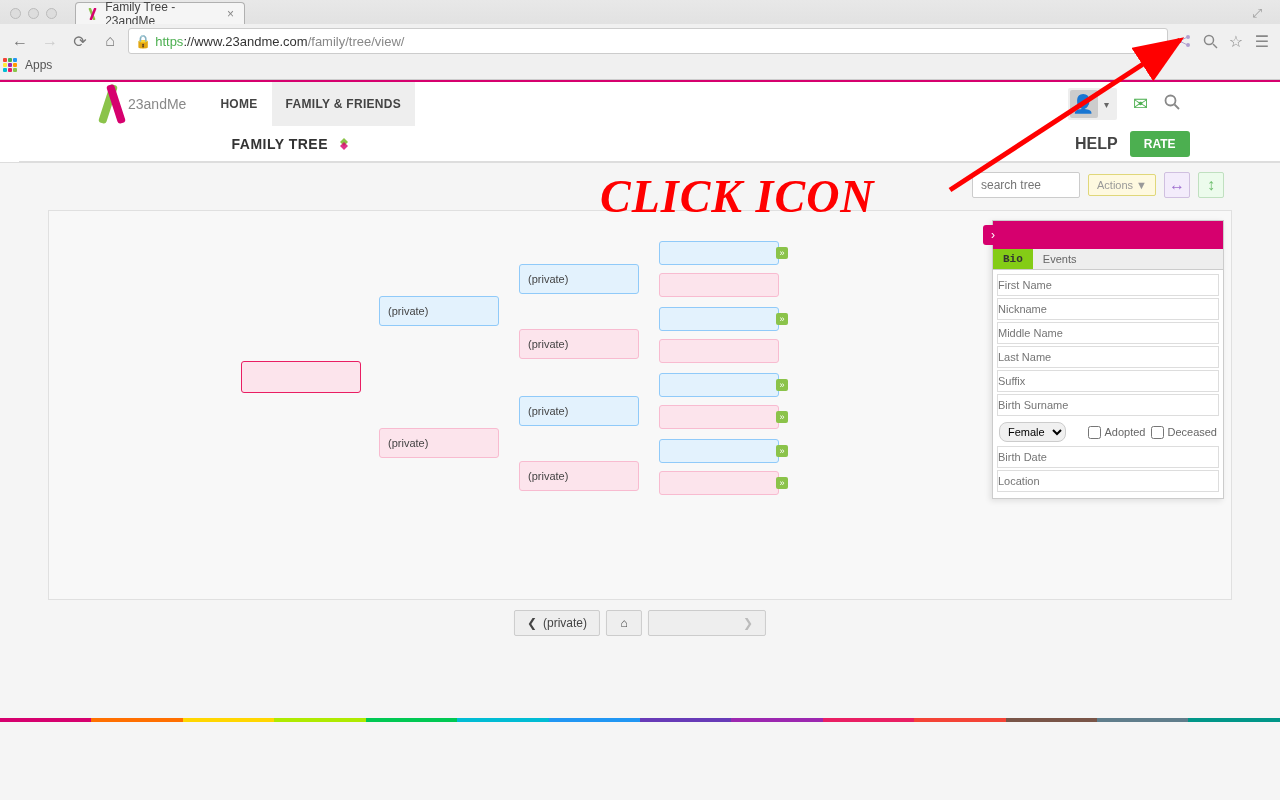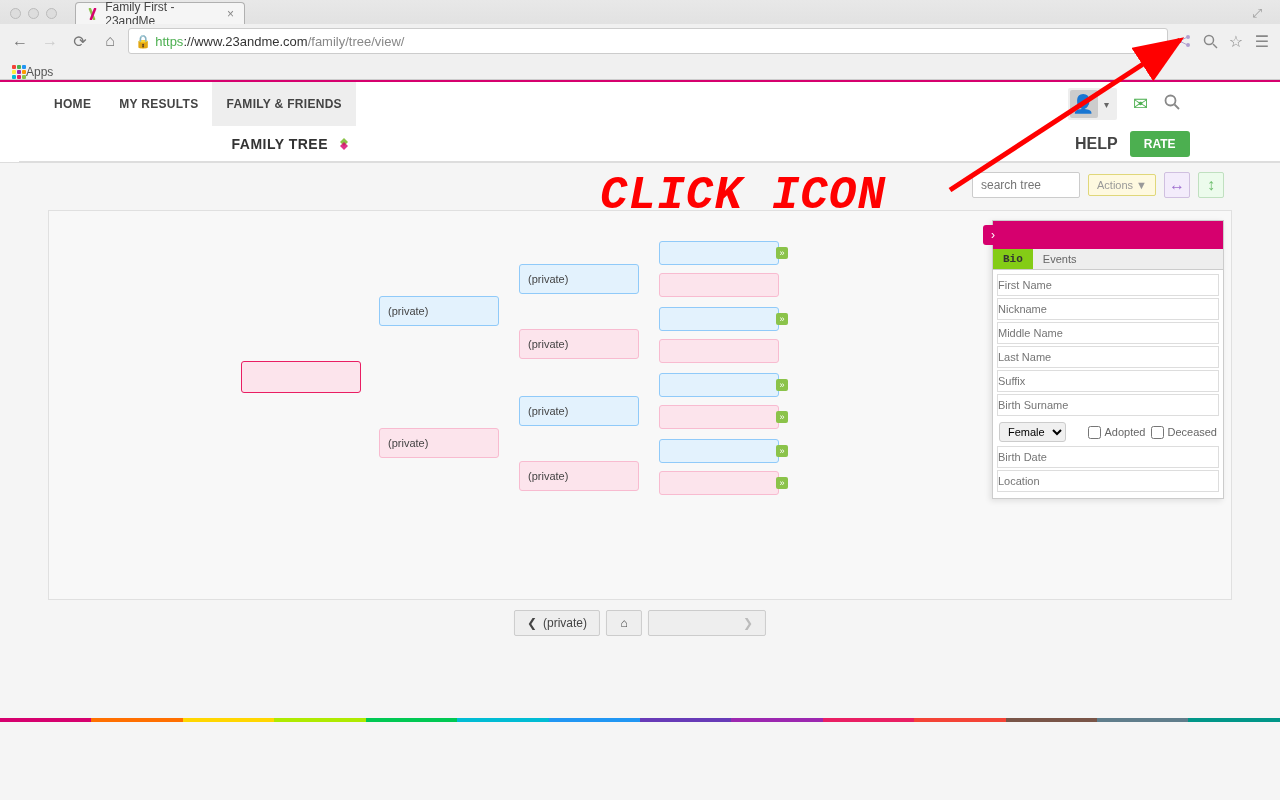--- a/index.html
+++ b/index.html
@@ -16,21 +16,21 @@
 .tab-close { margin-left: auto; color: #888; cursor: pointer; }
 .nav-bar { display: flex; align-items: center; padding: 2px 8px; gap: 6px; position: absolute; top: 24px; width: 100%; height: 34px; background: #f0f0f0; }
 .nav-btn { width: 24px; height: 24px; display: flex; align-items: center; justify-content: center; color: #777; cursor: pointer; font-size: 16px; }
 .url-bar { flex: 1; background: #fff; border: 1px solid #ccc; border-radius: 3px; height: 26px; display: flex; align-items: center; padding: 0 6px; font-size: 13px; gap: 4px; }
 .lock-icon { color: #4caf50; }
 .url-text { color: #333; }
 .url-text .proto { color: #4caf50; }
 .url-text .domain { color: #333; font-weight: 500; }
 .url-text .path { color: #888; }
 .tool-icon { width: 20px; height: 20px; display: flex; align-items: center; justify-content: center; color: #888; cursor: pointer; }
-.bookmark-bar { position: absolute; top: 58px; width: 100%; height: 22px; background: #f0f0f0; display: flex; align-items: flex-end; padding: 0 12px; font-size: 12px; color: #555; gap: 0; border-bottom: 1px solid #ccc; }
+.bookmark-bar { position: absolute; top: 58px; width: 100%; height: 22px; background: #f0f0f0; display: flex; align-items: flex-start; padding: 0 3px; font-size: 12px; color: #555; gap: 8px; border-bottom: 1px solid #ccc; }
 .apps-icon { display: grid; grid-template-columns: repeat(3, 4px); gap: 1px; }
 .apps-icon span { width: 4px; height: 4px; border-radius: 1px; }
 
 .pink-line { height: 2px; background: #d6006e; position: absolute; top: 80px; width: 100%; }
 
 
 .site-header { position: absolute; top: 82px; width: 100%; background: #fff; border-bottom: 1px solid #ddd; }
 .header-inner { max-width: 1200px; margin: 0 auto; display: flex; align-items: stretch; height: 44px; }
 .logo { display: flex; align-items: center; padding: 0 20px 0 60px; color: #888; font-size: 14px; gap: 4px; }
 .logo-mark { position: relative; width: 24px; height: 36px; }
@@ -72,31 +72,31 @@
 
 .details-panel { position: absolute; top: 220px; right: 56px; width: 232px; background: #fff; border: 1px solid #ccc; box-shadow: -2px 2px 6px rgba(0,0,0,0.1); }
 .panel-header { background: #d6006e; height: 28px; position: relative; }
 .panel-collapse { position: absolute; left: -10px; top: 4px; width: 20px; height: 20px; background: #d6006e; border-radius: 3px; color: #fff; display: flex; align-items: center; justify-content: center; font-size: 12px; cursor: pointer; }
 .panel-tabs { display: flex; background: #eee; border-bottom: 1px solid #ccc; }
 .panel-tab { padding: 4px 10px; font-size: 11px; color: #666; cursor: pointer; }
 .panel-tab.active { background: #84cc16; font-weight: 600; color: #333; font-family: Liberation Mono, monospace; }
 .panel-body { padding: 4px; }
 .panel-field { width: 100%; border: 1px solid #ddd; height: 22px; margin-bottom: 2px; text-align: left; font-size: 11px; color: #999; }
 .panel-row { display: flex; align-items: center; gap: 6px; padding: 4px 2px; font-size: 11px; color: #666; }
-.gender-select { border: 1px solid #ccc; background: #f0f0f0; font-size: 11px; padding: 2px 4px; border-radius: 3px;}
+.gender-select { border: 1px solid #ccc; background: #f0f0f0; font-size: 11px; padding: 2px 4px; border-radius: 8px;}
 .checkbox-wrap { display: flex; align-items: center; gap: 3px; }
 
 
 .bottom-nav { position: absolute; top: 610px; left: 50%; transform: translateX(-50%); display: flex; gap: 6px; }
 .bn-btn { border: 1px solid #ccc; background: #eee; padding: 4px 12px; font-size: 12px; color: #444; border-radius: 2px; cursor: pointer; display: flex; align-items: center; gap: 6px; height: 26px; }
 .bn-btn.home { width: 36px; justify-content: center; }
 .bn-btn.wide { width: 118px; justify-content: flex-end; color: #bbb; }
 
 
-.annotation-text { position: absolute; top: 170px; left: 600px; color: red; font-size: 46px; font-weight: 800; font-style: italic; font-family: Liberation Mono, monospace; letter-spacing: 1px; }
+.annotation-text { position: absolute; top: 170px; left: 600px; color: red; font-size: 46px; font-weight: 800; font-style: italic; font-family: Liberation Serif, serif; letter-spacing: 1px; }
 .annotation-arrow { position: absolute; pointer-events: none; }
 
 
 .rainbow { position: absolute; bottom: 78px; width: 100%; height: 4px; display: flex; }
 .rainbow span { flex: 1; }
 </style>
 </head>
 <body>
 
 <div class="browser-chrome">
@@ -107,21 +107,21 @@
     <div class="expand-icon">⤢</div>
   </div>
   <div class="tab-bar">
     <div class="tab">
       <span class="tab-favicon">
         <svg width="12" height="12" viewBox="0 0 12 12">
             <path d="M3 1 L7 11" stroke="#8bc34a" stroke-width="2.5" stroke-linecap="round"></path>
             <path d="M8 1 L4 11" stroke="#d6006e" stroke-width="2.5" stroke-linecap="round"></path>
           </svg>
       </span>
-      <span>Family First - 23andMe</span>
+      <span>Family Tree - 23andMe</span>
       <span class="tab-close">×</span>
     </div>
   </div>
   <div class="nav-bar">
     <div class="nav-btn">←</div>
     <div class="nav-btn" style="color:#ccc">→</div>
     <div class="nav-btn">⟳</div>
     <div class="nav-btn">⌂</div>
     <div class="url-bar">
       <span class="lock-icon">🔒</span>
@@ -160,23 +160,29 @@
         <span style="background:#8bc34a"></span>
     </div>
     <span>Apps</span>
   </div>
 </div>
 
 <div class="pink-line"></div>
 
 <div class="site-header">
   <div class="header-inner">
+    <div class="logo">
+      <div class="logo-mark">
+        <div class="stripe1"></div>
+          <div class="stripe2"></div>
+      </div>
+      <span>23andMe</span>
+    </div>
     <div class="nav-menu">
       <div class="nav-item">HOME</div>
-      <div class="nav-item">MY RESULTS</div>
       <div class="nav-item active">FAMILY &amp; FRIENDS</div>
     </div>
     <div class="header-right">
       <div style="display:flex;align-items:center;background:#eee;padding:2px 8px 2px 2px;border-radius:2px">
         <div class="avatar">👤</div>
         <span class="dropdown-caret">▾</span>
       </div>
       <span class="mail-icon">✉</span>
       <span class="search-icon-hdr">
         <svg width="16" height="16" viewBox="0 0 16 16">

